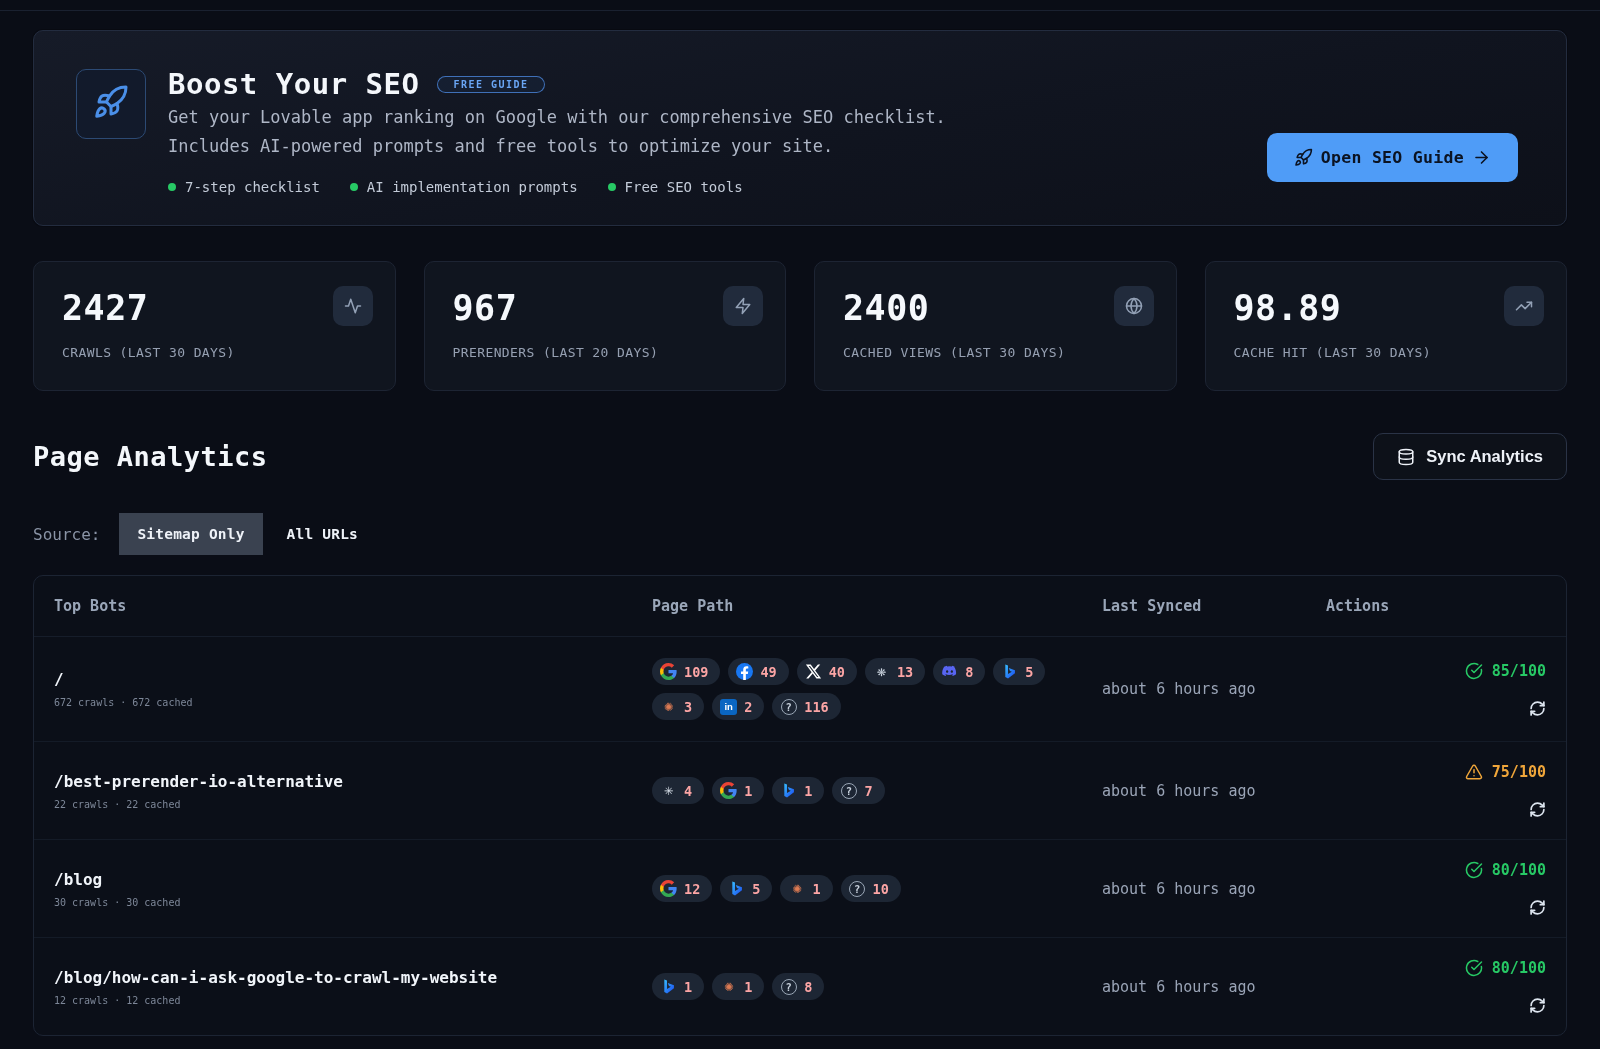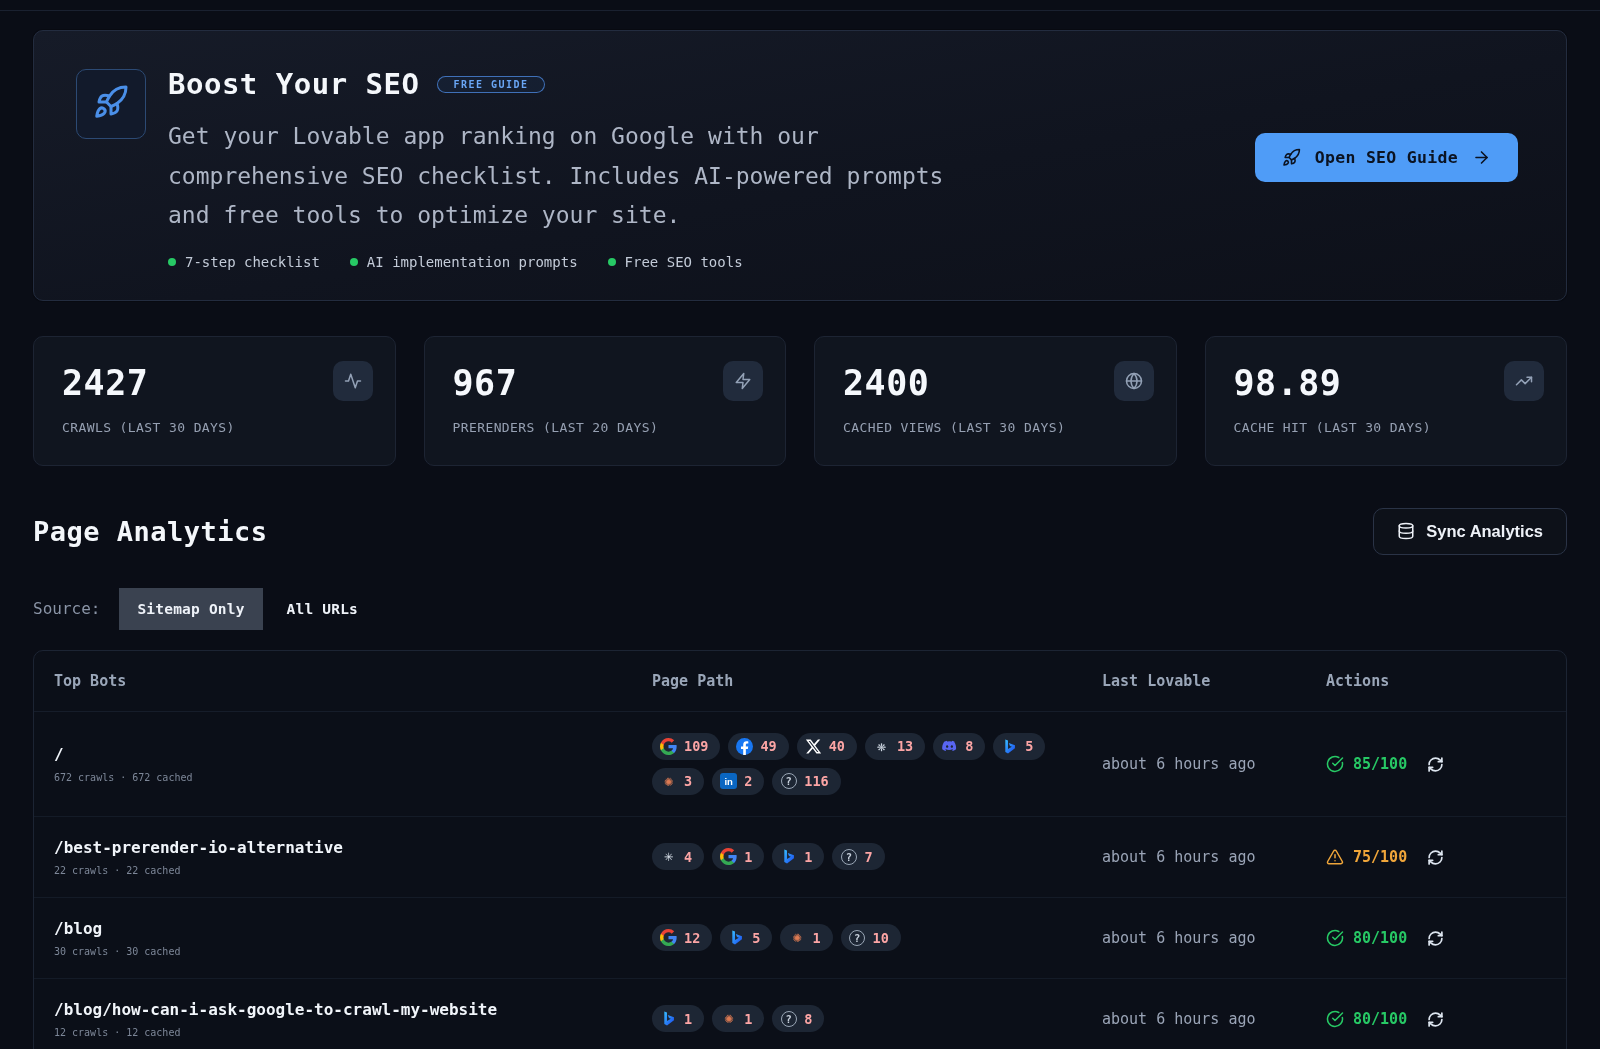--- a/index.html
+++ b/index.html
@@ -12,25 +12,25 @@
     padding:32px 48px 30px 42px;background:linear-gradient(170deg,#161b28 0%,#10141f 55%,#0d1019 100%);
     box-shadow:0 0 0 1px rgba(0,0,0,.2);}
   .banner-icon-box{width:68px;height:68px;flex:0 0 68px;margin-top:6px;border-radius:10px;border:1px solid #2c4a74;
     background:#121a2b;display:flex;align-items:center;justify-content:center;color:#4a8fe8;}
   .banner-icon-box svg{width:36px;height:36px;}
   .banner-body{flex:1;}
   .banner-title-row{display:flex;align-items:center;gap:18px;margin-top:4px;}
   .banner-title{font-size:29px;font-weight:bold;color:#f4f7fb;letter-spacing:.5px;}
   .badge{border:1.5px solid rgba(77,140,230,.75);color:#6aa6f5;background:rgba(54,112,210,.08);
     border-radius:999px;padding:2px 15px;font-size:10px;font-weight:bold;letter-spacing:1.5px;}
-  .banner-desc{margin-top:16px;max-width:830px;font-size:23px;line-height:1.72;color:#aeb6c6;}
+  .banner-desc{margin-top:2px;max-width:830px;font-size:17px;line-height:1.72;color:#aeb6c6;}
   .features{display:flex;gap:30px;margin-top:18px;}
   .feature{display:flex;align-items:center;gap:9px;font-size:14px;color:#c3cbd8;text-align:center;}
   .dot{width:8px;height:8px;border-radius:50%;background:var(--green,#22c55e);display:inline-block;}
-  .cta{margin:70px 0 0 auto;flex:0 0 auto;display:flex;align-items:flex-end;gap:14px;border:none;cursor:pointer;
+  .cta{margin:70px 0 0 auto;flex:0 0 auto;display:flex;align-items:flex-end;gap:8px;border:none;cursor:pointer;
     background:var(--accent,#4f9cf7);color:#0b1322;border-radius:10px;padding:15px 27px;
     font-family:inherit;font-size:16.5px;font-weight:bold;letter-spacing:.3px;}
   .cta svg{width:19px;height:19px;}
 
   
   .stats{display:grid;grid-template-columns:repeat(4,1fr);gap:28px;margin-top:35px;}
   .stat-card{position:relative;background:#10151f;border:1px solid #1d2433;border-radius:10px;padding:26px 28px 30px;}
   .stat-value{font-size:35px;font-weight:bold;color:#f5f8fc;letter-spacing:.5px;}
   .stat-label{margin-top:17px;font-size:13px;color:#96a0b2;letter-spacing:.4px;}
   .stat-icon{position:absolute;top:24px;right:22px;width:40px;height:40px;border-radius:10px;background:#212b3c;
@@ -66,21 +66,21 @@
   .chip{display:inline-flex;align-items:center;gap:7px;background:#1d2634;border-radius:999px;padding:5px 12px 5px 8px;}
   .chip-icon{width:17px;height:17px;display:flex;align-items:center;justify-content:center;}
   .chip-icon svg{width:17px;height:17px;display:block;}
   .chip-count{font-size:13.5px;font-weight:bold;color:#fca5a5;}
   .glyph{font-size:15px;line-height:1;font-weight:bold;}
   .li-badge{width:35px;height:16px;border-radius:3px;background:#0A66C2;color:#fff;display:flex;align-items:center;
     justify-content:center;font-family:"Liberation Sans",sans-serif;font-size:9.5px;font-weight:bold;}
   .q-badge{width:16px;height:16px;border-radius:50%;border:1.5px solid #9aa6b6;color:#c9d2dd;display:flex;
     align-items:center;justify-content:center;font-size:10.5px;font-weight:bold;box-sizing:border-box;}
   .synced-cell{font-size:15px;color:#9aa4b6;}
-  .actions-cell{display:flex;align-items:flex-end;gap:20px;}
+  .actions-cell{display:flex;align-items:flex-end;gap:20px;flex-direction:column;}
   .score{display:flex;align-items:center;gap:9px;font-size:15px;font-weight:bold;}
   .score.good{color:var(--green,#27c965);}
   .score.warn{color:var(--orange,#f0a63a);}
   .score-icon svg{width:18px;height:18px;display:block;}
   .refresh-btn{background:transparent;border:none;padding:0;cursor:pointer;color:#dde5ef;}
   .refresh-btn svg{width:17px;height:17px;display:block;}
 </style>
 </head>
 <body>
 
@@ -198,21 +198,21 @@
     <div class="source-toggle" id="source-toggle">
         <button class="source-opt active">Sitemap Only</button>
         <button class="source-opt">All URLs</button>
       </div>
   </div>
 
   <div class="table">
     <div class="thead">
       <div class="th">Top Bots</div>
       <div class="th">Page Path</div>
-      <div class="th">Last Lovable</div>
+      <div class="th">Last Synced</div>
       <div class="th">Actions</div>
     </div>
     <div id="tbody">
         <div class="trow">
           <div class="cell path-cell">
             <div class="path">/</div>
             <div class="meta">672 crawls · 672 cached</div>
           </div>
           <div class="cell bots-cell">
             <span class="chip">

